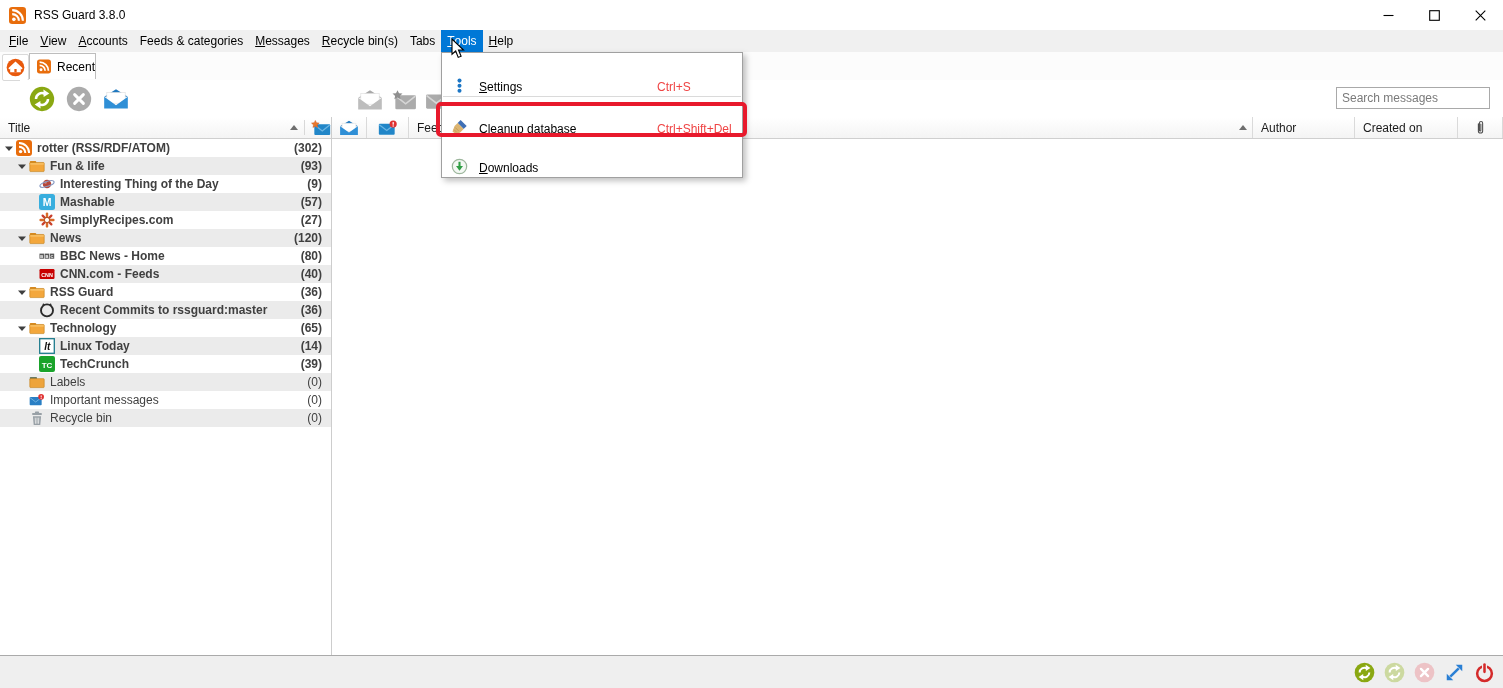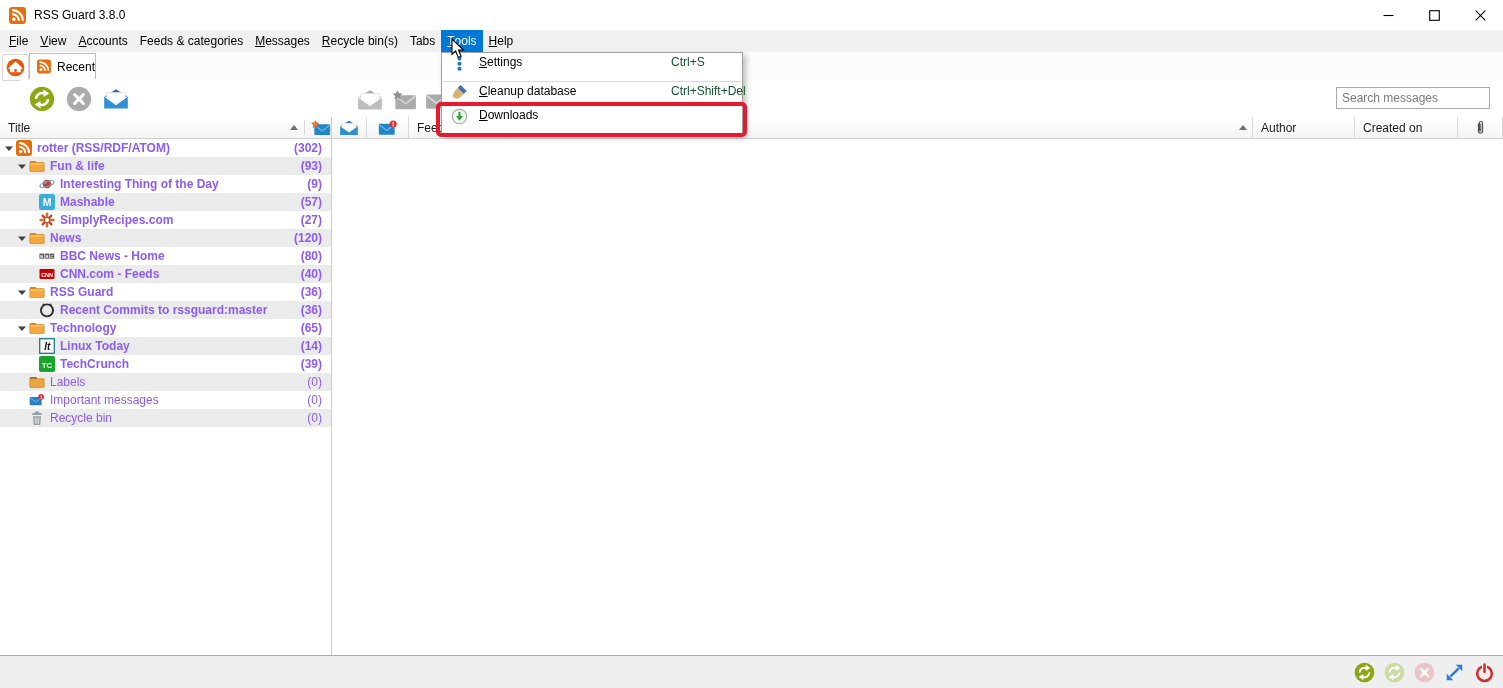--- a/index.html
+++ b/index.html
@@ -46,40 +46,40 @@
   .cnt-ico{width:20px;height:16px;margin-left:4px;}
   .mheader{flex:1;display:flex;}
   .mcol{display:flex;align-items:center;border-right:1px solid #dadada;box-sizing:border-box;padding-left:8px;white-space:nowrap;overflow:hidden;}
   .mcol.iconcol{justify-content:center;padding-left:0;}
   .mcol .colico{width:20px;height:16px;}
   .mcol .clip{width:11px;height:16px;}
   .mcol .msort{margin-left:auto;margin-right:5px;width:8px;height:5px;}
 
   
   .tree{position:absolute;top:139px;left:0;width:331px;}
-  .trow{height:18px;display:flex;align-items:center;font-size:12px;color:#8b5cf6;}
+  .trow{height:18px;display:flex;align-items:center;font-size:12px;color:#404040;}
   .trow.alt{background:#ebebeb;}
   .trow .exp{width:10px;height:10px;display:flex;align-items:center;justify-content:center;flex:none;}
   .trow .fico{width:16px;height:16px;margin:0 5px 0 2px;flex:none;}
   .trow .tl{white-space:nowrap;overflow:hidden;flex:1;}
   .trow .tc{padding-right:9px;}
   .b{font-weight:bold;}
 
   .splitter{position:absolute;left:331px;top:117px;height:538px;width:1px;background:#cdcdcd;}
 
   
   .statusbar{position:absolute;left:0;right:0;bottom:0;height:33px;background:#efefef;border-top:1px solid #aaaaaa;display:flex;align-items:center;justify-content:flex-end;gap:9px;padding-right:8px;box-sizing:border-box;}
   .sbtn{width:21px;height:21px;}
   .sbtn span{width:21px;height:21px;display:block;}
 
   
   .popup{position:absolute;top:52px;left:444px;width:302px;background:#ffffff;border:1px solid #a0a0a0;box-shadow:3px 3px 6px rgba(0,0,0,.25);padding:2px 0;box-sizing:border-box;z-index:40;}
-  .pitem{position:relative;height:24px;display:flex;align-items:flex-start;padding:0 10px 0 9px;font-size:12px;color:#000;}
+  .pitem{position:relative;height:24px;display:flex;align-items:flex-end;padding:0 10px 0 9px;font-size:12px;color:#000;margin-top:15px;}
   .picon{width:17px;height:17px;margin-right:11px;flex:none;}
-  .pshortcut{position:absolute;left:229px;color:#14532d;}
+  .pshortcut{position:absolute;left:215px;color:#ef4444;}
   .psep{height:1px;background:#dadada;margin:2px 1px;}
   .redbox{position:absolute;left:-6px;right:-5px;border:4px solid #e8192c;border-radius:5px;pointer-events:none;z-index:60;}
 
   #cursor{position:absolute;z-index:100;width:15px;height:22px;}
   svg{display:block;width:100%;height:100%;}
 </style>
 </head>
 <body>
 
 <div id="window">

